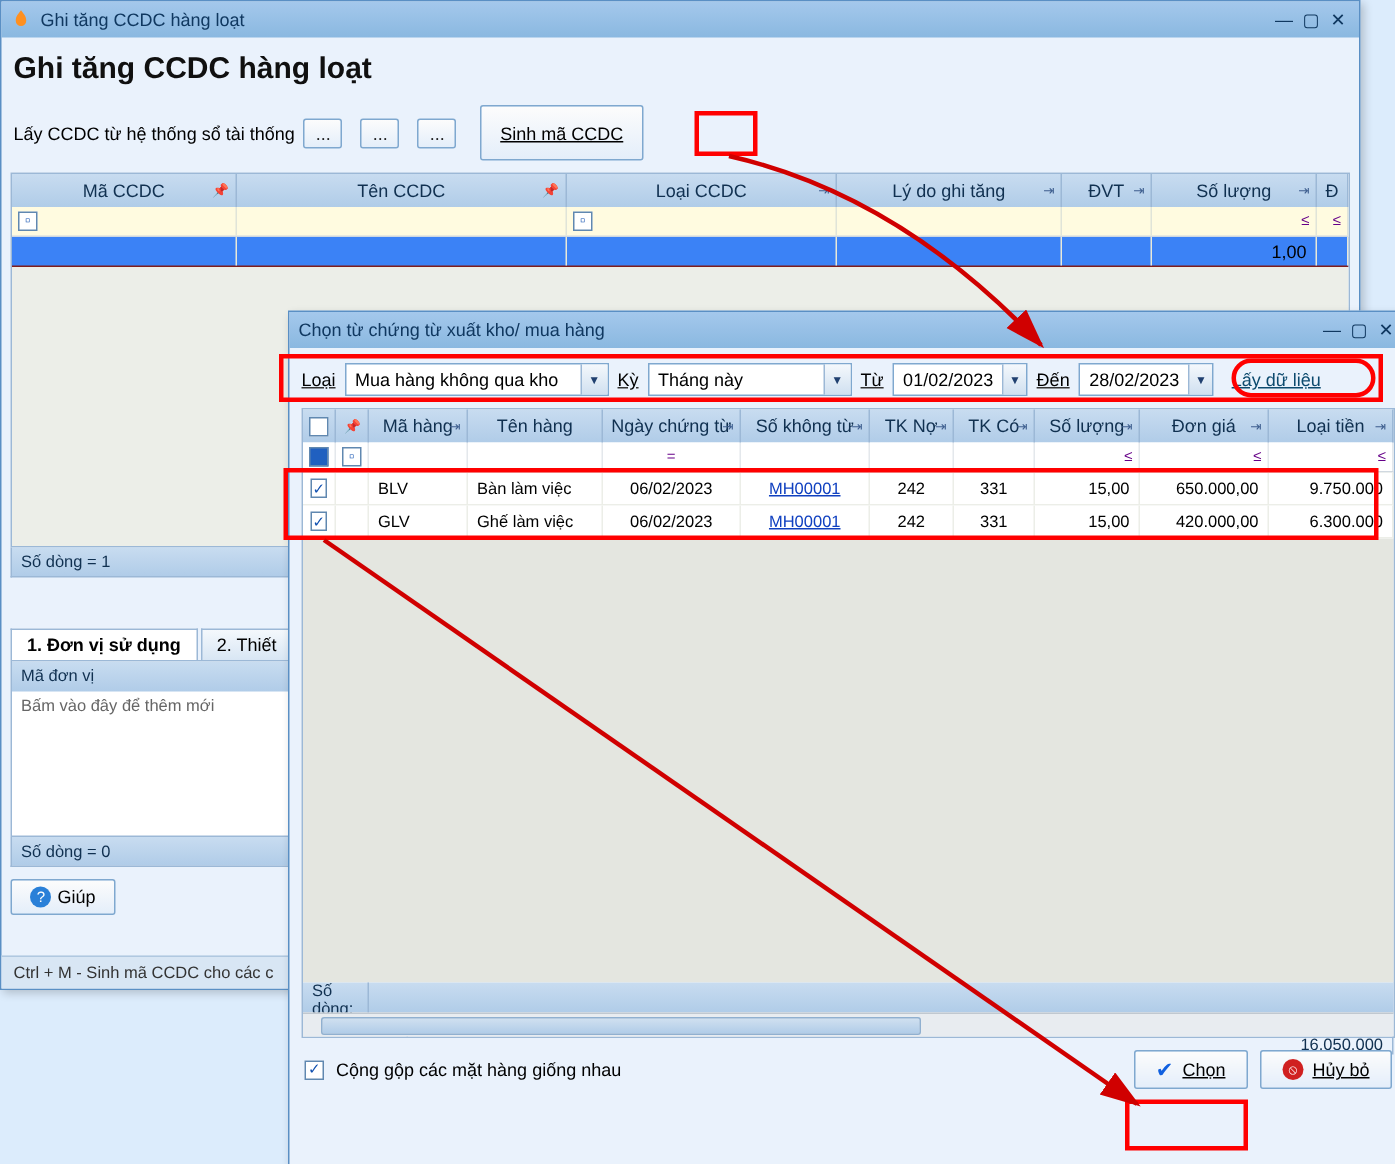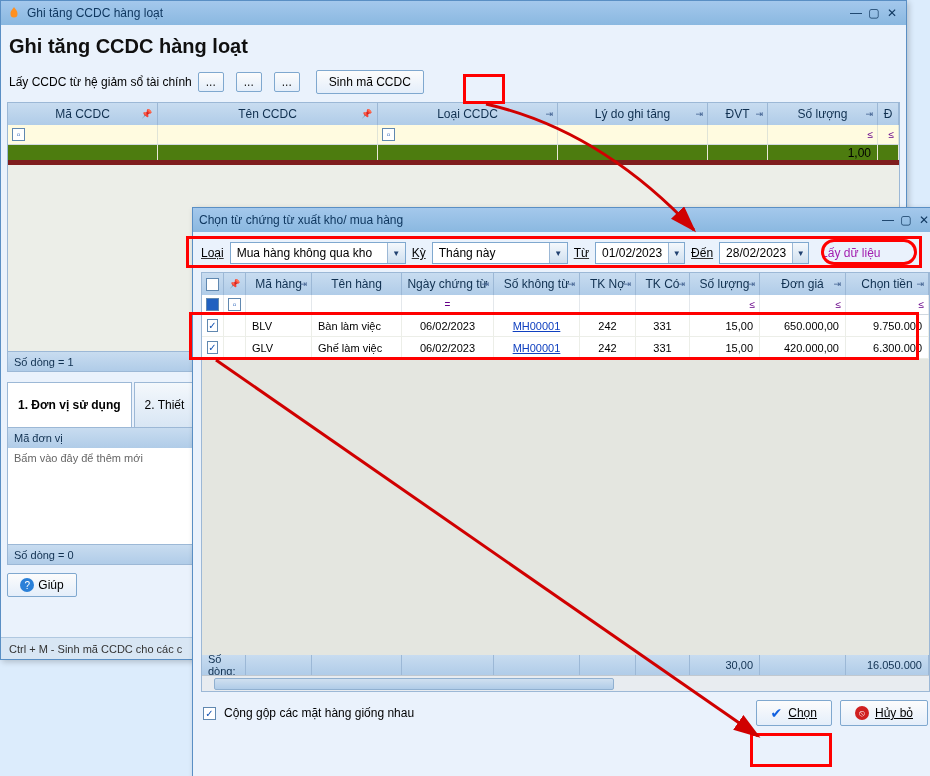--- a/index.html
+++ b/index.html
@@ -10,71 +10,71 @@
 .titlebar .flame { width: 14px; height: 14px; margin-right: 6px; }
 .titlebar .title { flex: 1; font-size: 12px; }
 .winbtn { width: 16px; height: 14px; margin-left: 2px; display: flex; align-items: center; justify-content: center; cursor: pointer; color: #103860; }
 
 .main-window { left: 0; top: 0; width: 907px; height: 660px; background: #eaf2fc; }
 .page-title { font-size: 20px; font-weight: 600; padding: 10px 8px 12px; color: #101010; }
 
 .toolbar { display: flex; align-items: center; gap: 4px; padding: 0 8px 8px; flex-wrap: wrap; }
 .toolbar .lbl { color: #000; margin-right: 2px; }
 .dotbtn { width: 26px; height: 20px; background: linear-gradient(#fcfcfc,#e4eefa); border: 1px solid #7fa8cf; border-radius: 2px; display: flex; align-items: center; justify-content: center; cursor: pointer; color: #222; }
-.pillbtn { height: 24px; padding: 0 12px; background: linear-gradient(#fcfcfc,#e4eefa); border: 1px solid #7fa8cf; border-radius: 2px; display: flex; align-items: center; cursor: pointer; }
+.pillbtn { height: 37px; padding: 0 12px; background: linear-gradient(#fcfcfc,#e4eefa); border: 1px solid #7fa8cf; border-radius: 2px; display: flex; align-items: center; cursor: pointer; text-decoration: underline; }
 
 .highlight-red { position: absolute; border: 3px solid #ff0000; pointer-events: none; z-index: 50; }
 
 .grid-area { margin: 0 6px; border: 1px solid #9cb8d6; background: #fff; height: 250px; overflow: hidden; }
 .grid-header { display: flex; background: linear-gradient(#c8dcf0,#b0cce8); height: 22px; }
 .grid-header .col { border-right: 1px solid #9cb8d6; display: flex; align-items: center; justify-content: center; position: relative; font-size: 11px; color: #103050; }
 .pin { position: absolute; right: 4px; font-size: 9px; color: #406090; }
 .grid-filter { display: flex; background: #fffbe0; height: 20px; border-bottom: 1px solid #d0d8e0; }
 .grid-filter .col { border-right: 1px solid #e0e4d8; display: flex; align-items: center; padding: 0 4px; }
 .grid-body { background: #eceee8; height: 208px; }
-.grid-body .datarow { display: flex; height: 20px; background: #4d7c0f; border-bottom: 5px solid #7f1d1d; text-align: right; }
+.grid-body .datarow { display: flex; height: 20px; background: #3b82f6; border-bottom: 1px solid #7f1d1d; text-align: right; }
 .grid-body .datarow .col { border-right: 1px solid #e8e8d8; display: flex; align-items: center; padding: 0 6px; }
 
 .status-strip { margin: 0 6px; height: 20px; background: linear-gradient(#c8dcf0,#b0cce8); border: 1px solid #9cb8d6; border-top: none; display: flex; align-items: center; padding: 0 6px; font-size: 11px; color: #103050; }
 
 .tabstrip { display: flex; margin: 10px 6px 0; }
-.tab { padding: 15px 10px; background: linear-gradient(#f4f8fc,#d8e6f4); border: 1px solid #9cb8d6; border-bottom: none; margin-right: 2px; font-size: 11px; cursor: pointer; }
+.tab { padding: 3px 10px; background: linear-gradient(#f4f8fc,#d8e6f4); border: 1px solid #9cb8d6; border-bottom: none; margin-right: 2px; font-size: 11px; cursor: pointer; margin-top: 24px; }
 .tab.active { background: #fff; font-weight: bold; }
 
 .bottom-grid { margin: 0 6px; border: 1px solid #9cb8d6; background: #fff; height: 118px; display:flex; flex-direction:column; }
 .bottom-grid .hdr { background: linear-gradient(#c8dcf0,#b0cce8); height: 20px; display: flex; align-items: center; padding: 0 6px; font-size: 11px; color: #103050; }
 .bottom-grid .body { flex:1; padding: 4px 6px; color: #666; font-size: 11px; }
 
 .help-row { margin: 8px 6px 0; }
 .help-btn { height: 24px; width: 70px; background: linear-gradient(#fcfcfc,#e4eefa); border: 1px solid #7fa8cf; border-radius: 2px; display: flex; align-items: center; justify-content: center; cursor: pointer; gap:4px; }
 .help-icon { width: 14px; height: 14px; border-radius: 50%; background: #2a80d8; color: #fff; display: flex; align-items: center; justify-content: center; font-size: 10px; }
 
 .hint-bar { position: absolute; bottom: 0; left: 0; right: 0; height: 22px; background: #d8e6f4; border-top: 1px solid #b0c8e0; display: flex; align-items: center; padding: 0 8px; font-size: 11px; color: #333; }
 
 
 .dialog { left: 192px; top: 207px; width: 747px; height: 680px; background: #eaf2fc; z-index: 20; }
 .dlg-filter { display: flex; align-items: center; gap: 6px; padding: 10px 8px 8px; }
 .dlg-filter .lbl { text-decoration: underline; text-decoration-color:#333; color:#000;}
 .combo { height: 22px; background: #fff; border: 1px solid #7fa8cf; display: flex; align-items: center; position:relative; }
 .combo .txt { flex: 1; padding: 0 6px; }
 .combo .dd { width: 18px; height: 100%; background: linear-gradient(#f4f8fc,#d0e0f0); border-left: 1px solid #9cb8d6; display: flex; align-items: center; justify-content: center; font-size: 8px; color: #204070; cursor: pointer; }
 .datebox { width: 90px; }
-.link-btn { color: #a21caf; cursor: pointer; padding: 0 6px; }
+.link-btn { color: #0c4a6e; text-decoration: underline; cursor: pointer; padding: 0 6px; }
 
 .dlg-grid { margin: 0 8px; border: 1px solid #9cb8d6; background: #fff; height: 420px; display:flex; flex-direction:column; }
 .dlg-grid .ghdr { display: flex; background: linear-gradient(#c8dcf0,#b0cce8); height: 22px; }
 .dlg-grid .ghdr .c { border-right: 1px solid #9cb8d6; display: flex; align-items: center; justify-content: center; font-size: 11px; color: #103050; position: relative; }
 .dlg-grid .gfilt { display: flex; background: #fff; height: 20px; border-bottom: 1px solid #d0d8e0; }
 .dlg-grid .gfilt .c { border-right: 1px solid #e4e8ec; display:flex; align-items:center; justify-content:flex-end; padding:0 4px; font-size:10px; color:#608; }
 .dlg-grid .gbody { flex:1; background: #e4e6e0; overflow:hidden; }
 .dlg-grid .grow { display: flex; height: 22px; background: #fff; border-bottom:1px solid #eceee8;}
 .dlg-grid .grow .c { border-right: 1px solid #eceee8; display: flex; align-items: center; padding: 0 6px; font-size: 11px; }
 .grow .num { justify-content: flex-end; }
 .grow .lnk { color: #1040c0; text-decoration: underline; cursor: pointer; }
-.dlg-grid .gfoot { display:flex; height:20px; background: linear-gradient(#c8dcf0,#b0cce8); }
+.dlg-grid .gfoot { display:flex; height:20px; background: linear-gradient(#c8dcf0,#b0cce8); flex-direction: column; }
 .dlg-grid .gfoot .c { border-right:1px solid #9cb8d6; display:flex; align-items:center; justify-content:flex-end; padding:0 6px; font-size:11px; color:#103050;}
 .dlg-grid .scroll { height:16px; background:#e8ecf0; border-top:1px solid #c0c8d0; position:relative;}
 .dlg-grid .scroll .thumb { position:absolute; left:12px; top:2px; height:12px; width:400px; background:linear-gradient(#d0e0f0,#b0cce8); border:1px solid #90b0d0; border-radius:2px;}
 
 .dlg-footer { display: flex; align-items: center; padding: 8px 10px; gap: 8px; }
 .dlg-footer .spacer { flex: 1; }
 .actbtn { height: 26px; padding: 0 14px; background: linear-gradient(#fcfcfc,#e4eefa); border: 1px solid #7fa8cf; border-radius: 2px; display: flex; align-items: center; gap: 6px; cursor: pointer; }
 .checkmark { color: #1060e0; font-size:14px; }
 .cancelmark { width:14px; height:14px; border-radius:50%; background:#d02020; color:#fff; display:flex; align-items:center; justify-content:center; font-size:9px;}
 
@@ -94,21 +94,21 @@
       </svg>
     <span class="title">Ghi tăng CCDC hàng loạt</span>
     <span class="winbtn">—</span>
     <span class="winbtn">▢</span>
     <span class="winbtn">✕</span>
   </div>
 
   <div class="page-title">Ghi tăng CCDC hàng loạt</div>
 
   <div class="toolbar">
-    <span class="lbl">Lấy CCDC từ hệ giảm sổ tài chính</span>
+    <span class="lbl">Lấy CCDC từ hệ thống sổ tài thống</span>
     <span class="dotbtn">...</span>
     <span style="width:4px"></span>
     <span class="dotbtn">...</span>
     <span style="width:4px"></span>
     <span class="dotbtn">...</span>
     <span style="width:8px"></span>
     <span class="pillbtn">Sinh mã CCDC</span>
   </div>
 
   <div class="grid-area">
@@ -257,21 +257,21 @@
         </div>
       <div class="c" style="width:70px">
           <span>Số lượng</span>
           <span class="pin">⇥</span>
         </div>
       <div class="c" style="width:86px">
           <span>Đơn giá</span>
           <span class="pin">⇥</span>
         </div>
       <div class="c" style="flex:1">
-          <span>Chọn tiền</span>
+          <span>Loại tiền</span>
           <span class="pin">⇥</span>
         </div>
     </div>
     <div class="gfilt">
       <div class="c" style="width:22px;justify-content:center">
           <span class="cb" style="background:#2060c0"></span>
         </div>
       <div class="c" style="width:22px;justify-content:center">
           <span class="cb">▫</span>
         </div>

